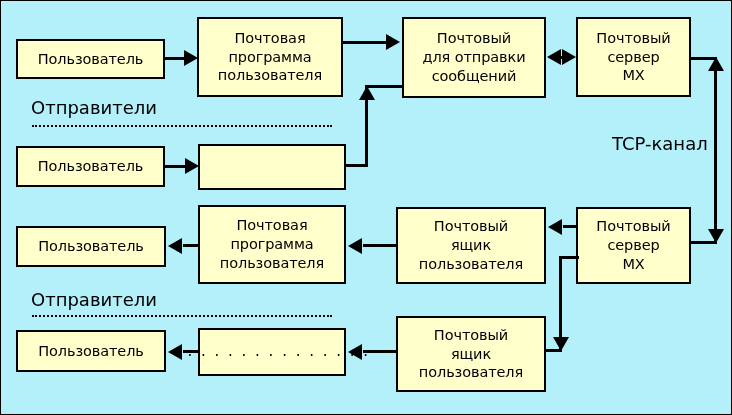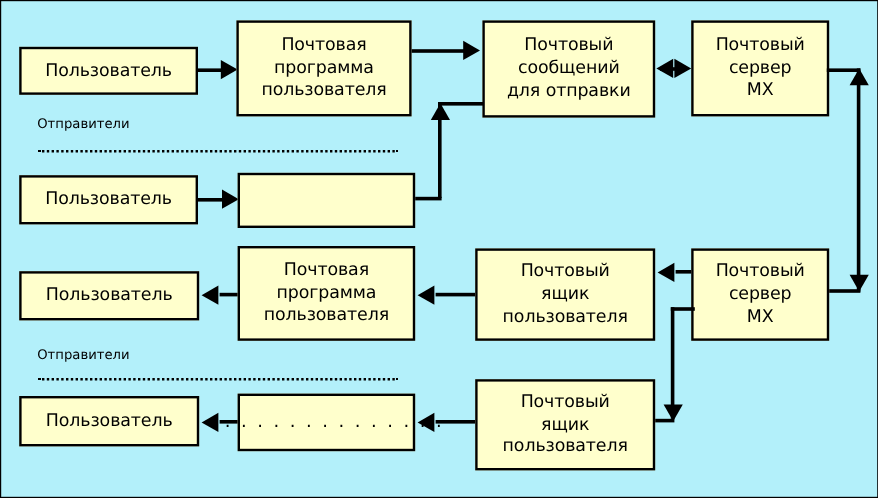--- a/index.html
+++ b/index.html
@@ -30,21 +30,21 @@
     color: #000000;
     font-size: 14.5px;
     line-height: 1.30;
     font-family: "DejaVu Sans", sans-serif;
     letter-spacing: -0.1px;
   }
   .box .ln { display: block; white-space: nowrap; }
   .plain-label {
     position: absolute;
     color: #000000;
-    font-size: 11px;
+    font-size: 18px;
     font-family: "DejaVu Sans", sans-serif;
     white-space: nowrap;
   }
   .dotline {
     position: absolute;
     height: 0;
     border-top: 2px dotted #000000;
   }
   .hline {
     position: absolute;
@@ -102,40 +102,41 @@
     <span class="ln">Почтовая</span>
     <span class="ln">программа</span>
     <span class="ln">пользователя</span>
   </div>
 
   <div class="hline" style="left:342px; top:40px; width:45px;"></div>
   <div class="arrow arrow-right" style="left:385px; top:33px;"></div>
 
   <div class="box" style="left:401px; top:16px; width:144px; height:81px;">
     <span class="ln">Почтовый</span>
+    <span class="ln">для отправки</span>
     <span class="ln">сообщений</span>
-    <span class="ln">для отправки</span>
   </div>
 
   <div class="hline" style="left:549px; top:55px; width:22px;"></div>
   <div class="arrow arrow-left" style="left:546px; top:48px;"></div>
   <div class="arrow arrow-right" style="left:561px; top:48px;"></div>
 
   <div class="box" style="left:575px; top:16px; width:115px; height:80px;">
     <span class="ln">Почтовый</span>
     <span class="ln">сервер</span>
     <span class="ln">MX</span>
   </div>
 
   <div class="hline" style="left:688px; top:56px; width:28px;"></div>
   <div class="vline" style="left:713px; top:56px; height:186px;"></div>
   <div class="arrow arrow-up" style="left:707px; top:56px;"></div>
   <div class="arrow arrow-down" style="left:707px; top:228px;"></div>
   <div class="hline" style="left:688px; top:240px; width:28px;"></div>
 
+  <div class="plain-label" style="left:611px; top:132px;">TCP-канал</div>
 
   <div class="plain-label" style="left:30px; top:96px;">Отправители</div>
   <div class="dotline" style="left:31px; top:124px; width:300px;"></div>
 
   <div class="hline" style="left:164px; top:164px; width:22px;"></div>
   <div class="arrow arrow-right" style="left:184px; top:157px;"></div>
 
   <div class="box" style="left:15px; top:145px; width:149px; height:41px;">
     <span class="ln">Пользователь</span>
   </div>

